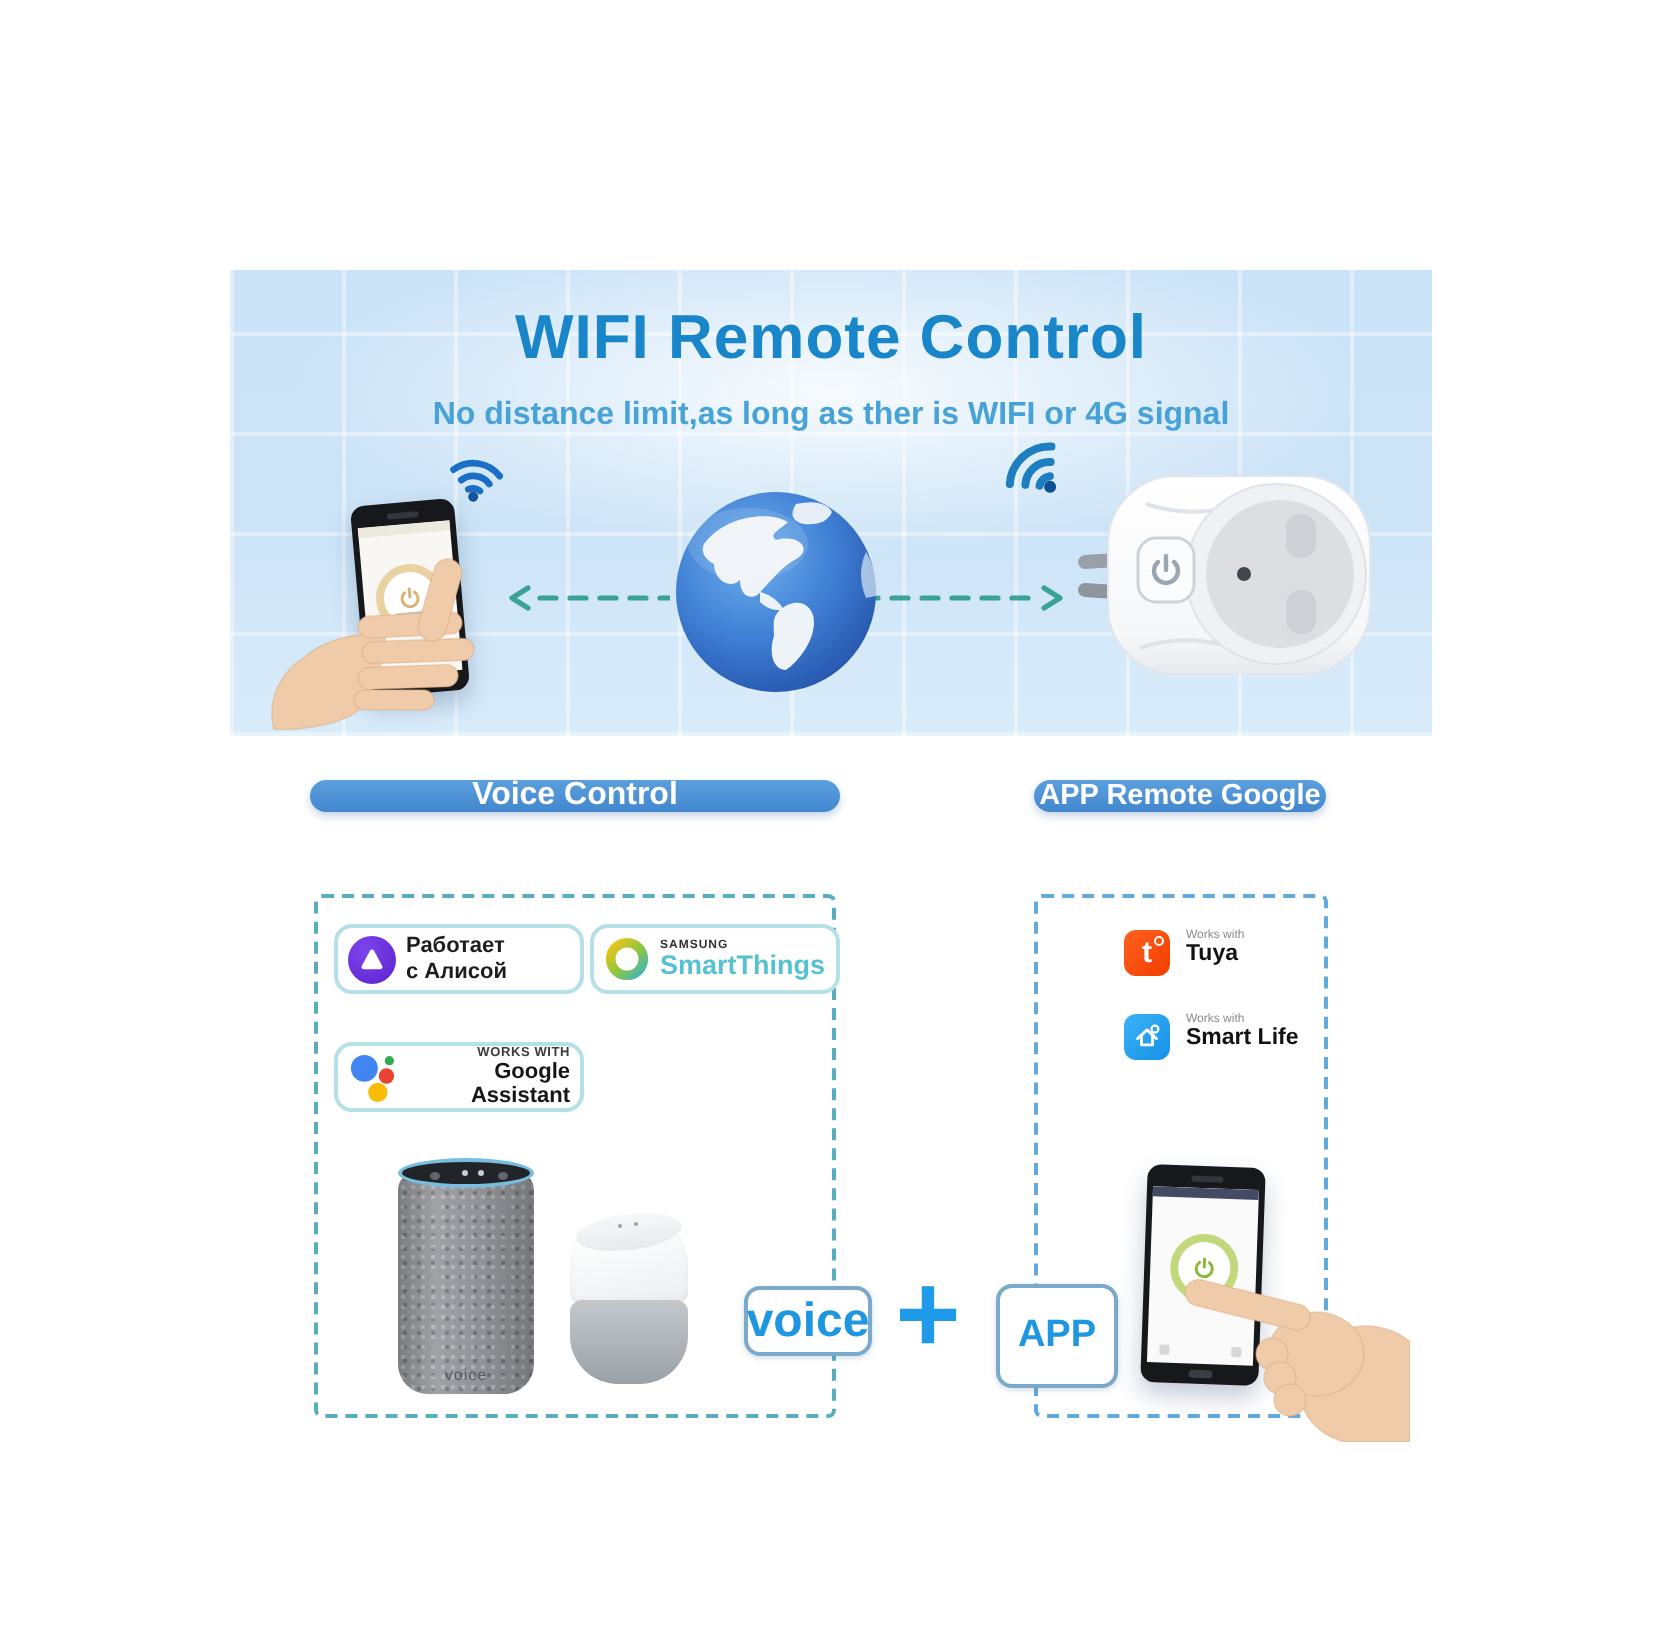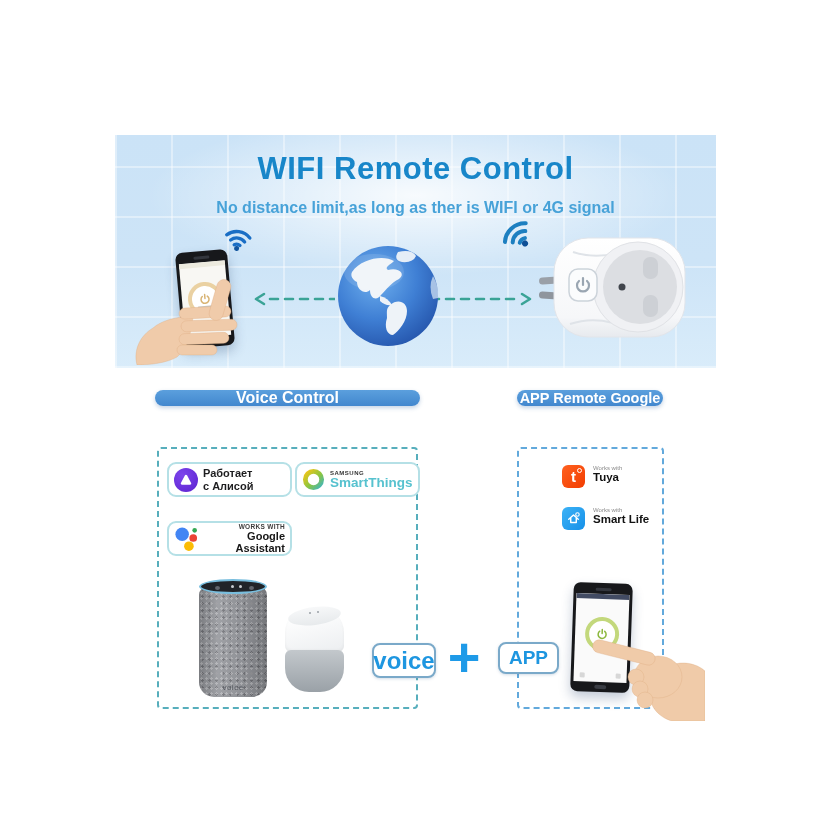--- a/index.html
+++ b/index.html
@@ -88,21 +88,21 @@
     background:linear-gradient(180deg,#f7f8f9,#e7eaec);transform:rotate(-7deg);}
   .gh-dot{position:absolute;width:2px;height:2px;border-radius:50%;background:#9aa0a6;}
   .gh-base{position:absolute;left:0;right:0;bottom:0;height:42px;border-radius:6px 6px 24px 24px;
     background:linear-gradient(180deg,#c3c8cc,#9aa1a7);}
 
   
   .sq-btn{position:absolute;box-sizing:border-box;background:#fff;border:2px solid #7aa9c9;
     border-radius:8px;display:flex;align-items:center;justify-content:center;
     color:#1e96e0;font-weight:700;box-shadow:0 1px 3px rgba(80,120,160,.25);z-index:3;}
   .sq-btn.voice{left:372px;top:627px;width:64px;height:35px;font-size:24px;}
-  .sq-btn.app{left:498px;top:626px;width:61px;height:32px;font-size:19px;}
+  .sq-btn.app{left:498px;top:626px;width:61px;height:52px;font-size:19px;}
   .plus{position:absolute;left:440px;top:618px;width:48px;height:50px;z-index:3;
     color:#1e9ae8;font-size:56px;font-weight:900;line-height:46px;text-align:center;}
 
   
   .p-ic{position:absolute;width:23px;height:23px;border-radius:6px;display:flex;
     align-items:center;justify-content:center;color:#fff;}
   .p-ic.tuya{background:linear-gradient(135deg,#ff6120,#f23d00);font-size:15px;font-weight:900;}
   .tuya-dot{position:absolute;top:3px;right:3px;width:5px;height:5px;border-radius:50%;
     border:1.3px solid #fff;box-sizing:border-box;}
   .p-ic.sl{background:linear-gradient(135deg,#3cb2f6,#1690e8);}

